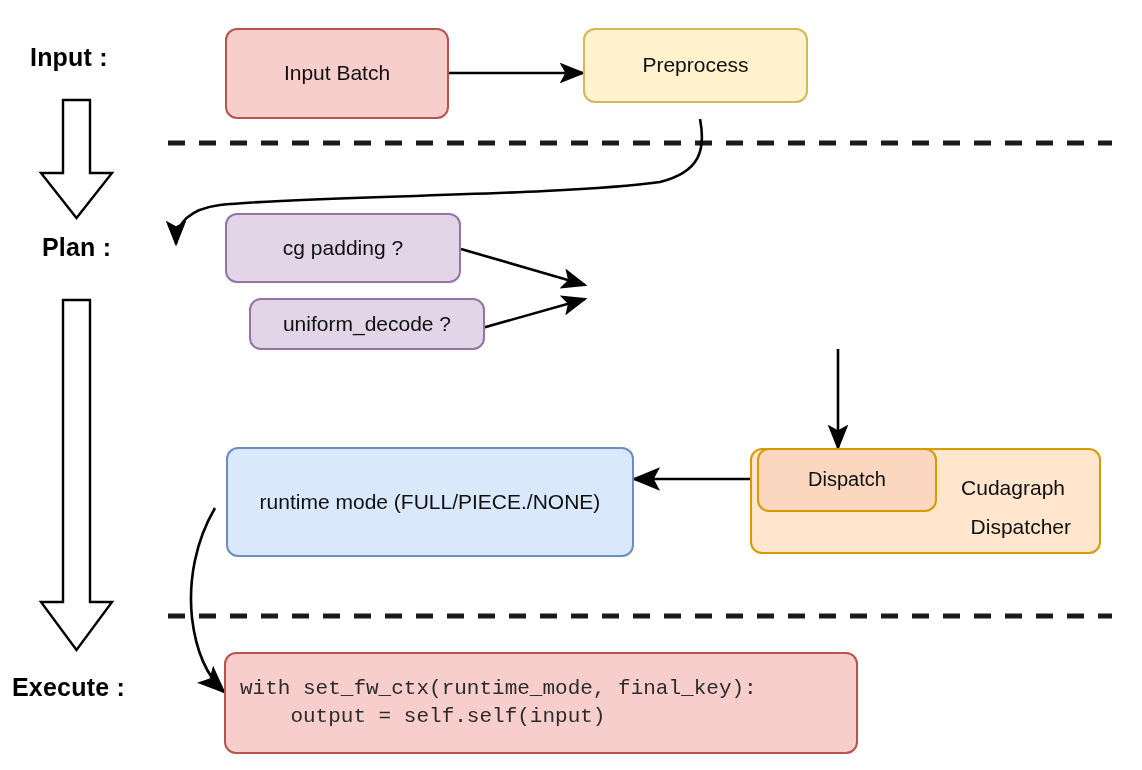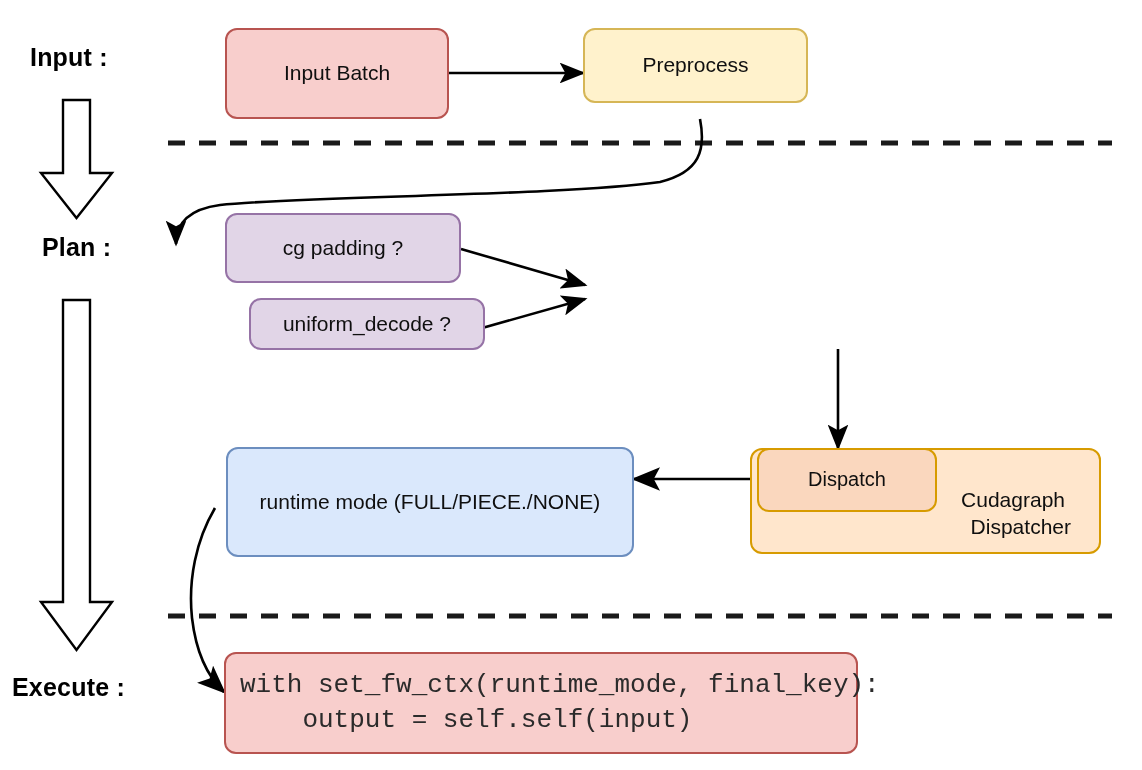--- a/index.html
+++ b/index.html
@@ -46,21 +46,21 @@
     text-align: center;
     font-size: 21px;
     line-height: 1.28;
     color: #0f0f0f;
     padding: 11px 10px;
   }
   .node.codebox {
     justify-content: flex-start;
     align-items: center;
     font-family: "Liberation Mono", "DejaVu Sans Mono", monospace;
-    font-size: 26px;
+    font-size: 21px;
     line-height: 1.35;
     white-space: pre;
     padding-left: 14px;
     color: #2b2b2b;
   }
   .node-text { display: block; }
   .node-text-2 { display: block; }
 </style>
 </head>
 <body>
@@ -126,21 +126,21 @@
               background:#e1d5e7; border-color:#9673a6;margin-left:24px;">
     <span class="node-text">uniform_decode ?</span>
   </div>
 
 
   <div class="node" style="left:750px; top:448px; width:351px; height:106px;
               background:#ffe6cc; border-color:#d79b00;
               justify-content:flex-end; align-items:center; padding-right:22px;
               flex-direction:column; padding-top:12px;">
     <span class="node-text" style="align-self:flex-end; padding-right:12px;">Cudagraph</span>
-    <span class="node-text-2" style="align-self:flex-end; padding-right:6px;">Dispatcher</span>
+    <span class="node-text-2" style="align-self:flex-end; padding-right:6px;margin-top:12px;">Dispatcher</span>
   </div>
 
   <div class="node" style="left:757px; top:448px; width:180px; height:64px;
               background:#fad7be; border-color:#d79b00; font-size:20px;">
     <span class="node-text">Dispatch</span>
   </div>
 
   <div class="node" style="left:226px; top:447px; width:408px; height:110px;
               background:#dae8fc; border-color:#6c8ebf; flex-direction:column;">
     <span class="node-text">runtime mode (FULL/PIECE./NONE)</span>

